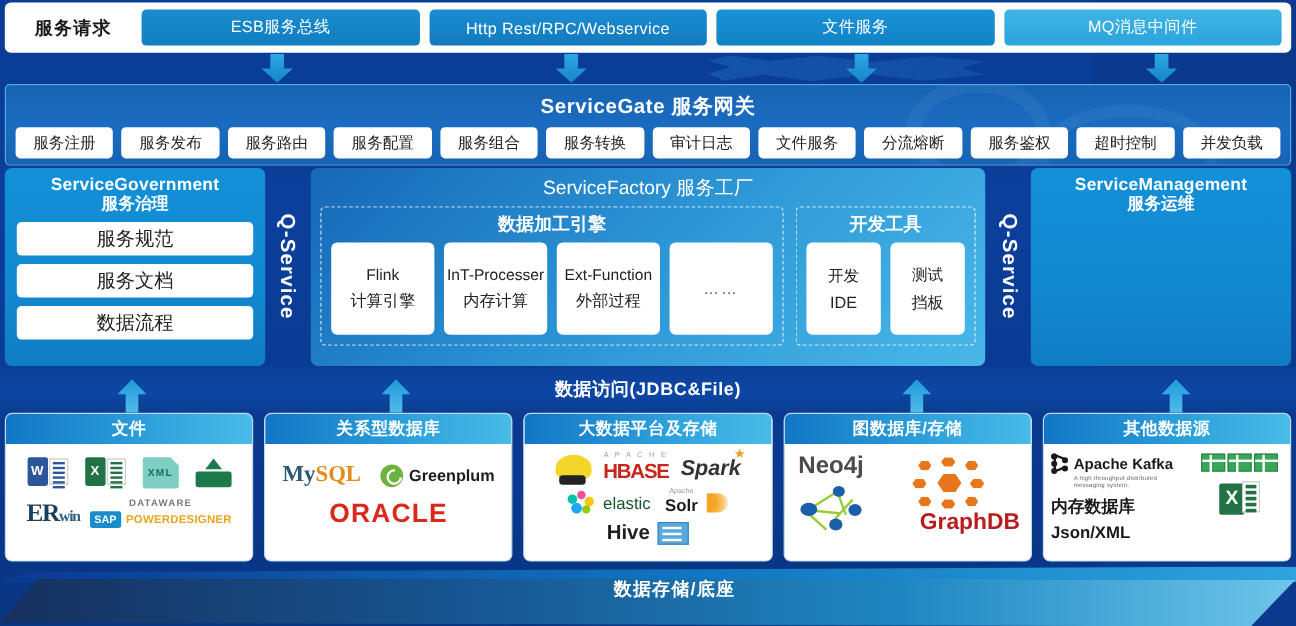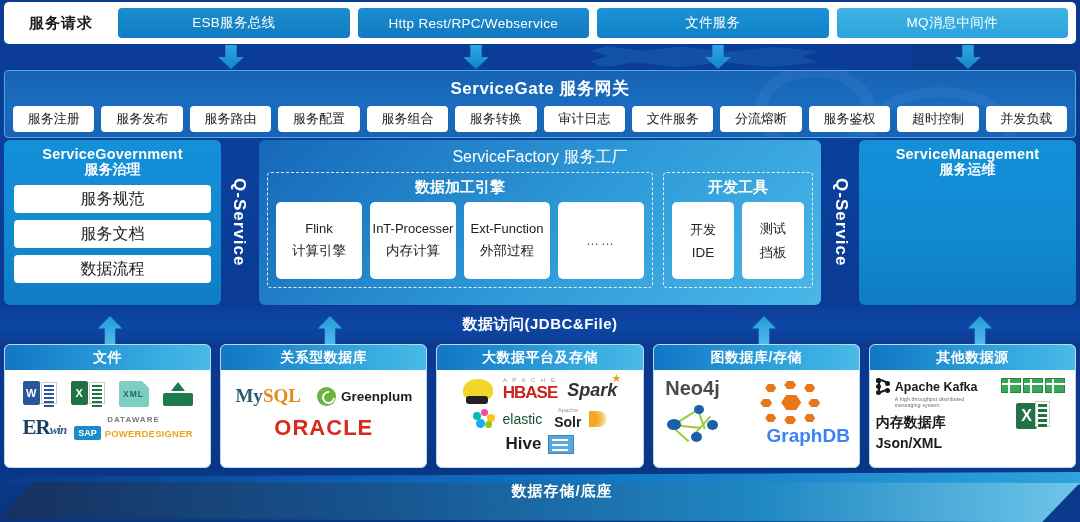--- a/index.html
+++ b/index.html
@@ -168,21 +168,21 @@
   .x-green .tile { background: #217346; }
   .x-green .lines i { background: #217346; }
   .xmlicon { width: 30px; height: 26px; background: #7ecec4; border-radius: 2px;
      color: #176e64; font-size: 8.5px; font-weight: bold; display: flex; align-items: center; justify-content: center;
      position: relative; letter-spacing: 1px; }
   .xmlicon::after { content:""; position: absolute; right:0; top:0; border-width: 0 7px 7px 0; border-style: solid; border-color: #fff #fff transparent transparent; }
   .greenicon { width: 30px; height: 24px; position: relative; }
   .greenicon .bar { position: absolute; bottom: 0; left: 0; width: 30px; height: 13px; background: #1c7a4d; border-radius: 2px; }
   .greenicon .tri { position: absolute; top: 0; left: 8px; width: 0; height: 0; border-left: 7px solid transparent; border-right: 7px solid transparent; border-bottom: 9px solid #1c7a4d; }
   .erwin { font-size: 21px; font-weight: bold; color: #1b3e5c; font-family: "Liberation Serif", serif; letter-spacing: -1px; }
-  .erwin .sub { font-size: 13px; font-style: italic; color: #2f5f84; }
+  .erwin .sub { font-size: 13px; color: #2f5f84; }
   .sapchip { background: #1a8ccc; color: #fff; font-size: 9px; font-weight: bold; padding: 2px 4px; border-radius: 2px; }
   .pdtext { color: #e8a61e; font-size: 9.5px; font-weight: bold; letter-spacing: .2px; }
   .dwtext { color: #7a7a7a; font-size: 8px; font-weight: bold; letter-spacing: 1px; }
   .mysql { font-size: 19px; font-weight: bold; color: #2b5a75; font-family: "Liberation Serif", serif; }
   .mysql .sql { color: #e48b1a; }
   .gpdot { width: 19px; height: 19px; border-radius: 50%; background: #6cb33f; display: inline-block; position: relative; }
   .gpdot::after { content:""; position: absolute; left: 5px; top: 4px; width: 9px; height: 9px; border-radius: 50%; border: 2px solid #fff; border-right-color: transparent; transform: rotate(-40deg); }
   .gptext { font-size: 13.5px; font-weight: bold; color: #1c1c1c; }
   .oracle { color: #d9291c; font-size: 22px; font-weight: bold; letter-spacing: 1px; font-family: "Liberation Sans", sans-serif; }
   .hiveblob { width: 30px; height: 22px; background: #f2d72a; border-radius: 50% 50% 40% 40%; position: relative; }
@@ -193,21 +193,21 @@
   .starg { color: #e8a020; font-size: 11px; }
   .elasticdots { width: 22px; height: 20px; position: relative; }
   .elasticdots i { position: absolute; border-radius: 50%; }
   .elastictext { font-size: 14px; color: #14532d; }
   .solr { font-size: 14px; font-weight: bold; color: #1f1f1f; }
   .solrfan { width: 18px; height: 16px; background: radial-gradient(circle at 0% 50%, #f5a623 40%, #f7c873 70%, #fff 100%); border-radius: 0 50% 50% 0; }
   .hivetext { font-size: 17px; font-weight: bold; color: #1f1f1f; }
   .hivedoc { width: 26px; height: 19px; background: #5aa8dd; border: 1px solid #3b86bb; position: relative; }
   .hivedoc i { position: absolute; left: 3px; height: 2px; background: #fff; width: 16px; }
   .neo4j { font-size: 20px; font-weight: bold; color: #4b4b4b; }
-  .graphdb { font-size: 19px; font-weight: bold; color: #3b82f6; margin-left: 38px; }
+  .graphdb { font-size: 19px; font-weight: bold; color: #b91c1c; margin-left: 38px; }
   .nodegraph { width: 60px; height: 42px; position: relative; }
   .nodegraph i { position: absolute; background: #1a5fa8; border-radius: 50%; }
   .nodegraph u { position: absolute; background: #9acb3a; height: 2px; transform-origin: 0 0; }
   .hexcluster { width: 66px; height: 44px; position: relative; }
   .hexcluster .hx { position: absolute; background: #e8761a; }
   .kafka { font-size: 12.5px; font-weight: bold; color: #1a1a1a; }
   .kafkasub { font-size: 5px; color: #666; letter-spacing: .2px; }
   .kdots { width: 16px; height: 18px; position: relative; }
   .kdots i { position: absolute; width: 5px; height: 5px; border-radius: 50%; background: #1a1a1a; }
   .kdots u { position: absolute; background: #1a1a1a; height: 1.5px; }

